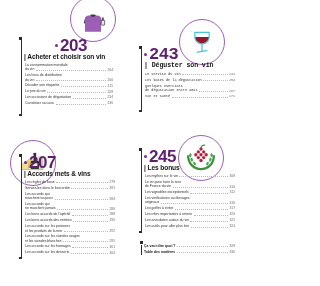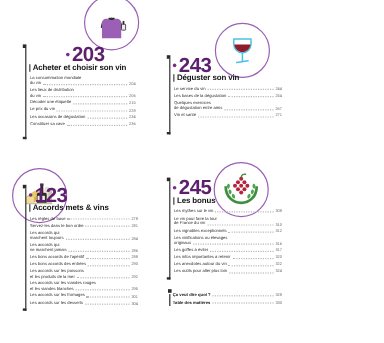--- a/index.html
+++ b/index.html
@@ -8,21 +8,21 @@
     background:#ffffff;
     font-family:"Liberation Sans", sans-serif;
     color:#1a1a1a;
     overflow:hidden;
     position:relative;
   }
   .page{position:relative;width:240px;height:286px;}
 
   .quad{position:absolute;width:120px;height:143px;}
   .q1{left:0;top:0;}
-  .q2{left:120px;top:0;}
+  .q2{left:120px;top:0;font-family:Liberation Mono, monospace;}
   .q3{left:0;top:143px;}
   .q4{left:120px;top:143px;}
 
   
   .badge{
     position:absolute;
     width:46px;height:46px;
     border-radius:50%;
     border:1.1px solid #9b5fb5;
     background:#ffffff;
@@ -216,21 +216,21 @@
         <rect x="11" y="29.2" width="23" height="1.3" fill="#c8bda8"></rect>
       </svg>
     </div>
 
     <div class="rail" style="left:20.6px;top:14px;height:102px;"></div>
     <div class="cap" style="left:19.4px;top:11.4px;"></div>
     <div class="cap" style="left:19.4px;top:114px;"></div>
 
     <div class="num-row" style="left:24px;top:11px;">
       <span class="numdot"></span>
-      <span class="num">123</span>
+      <span class="num">207</span>
     </div>
 
     <div class="title-row" style="left:24px;top:27px;">
       <span class="ttl">| Accords mets &amp; vins</span>
     </div>
 
     <div class="list" style="left:25px;top:37px;width:90px;">
       <div class="entry">
         <span class="etext">Les règles de base</span>
           <span class="lead"></span>

